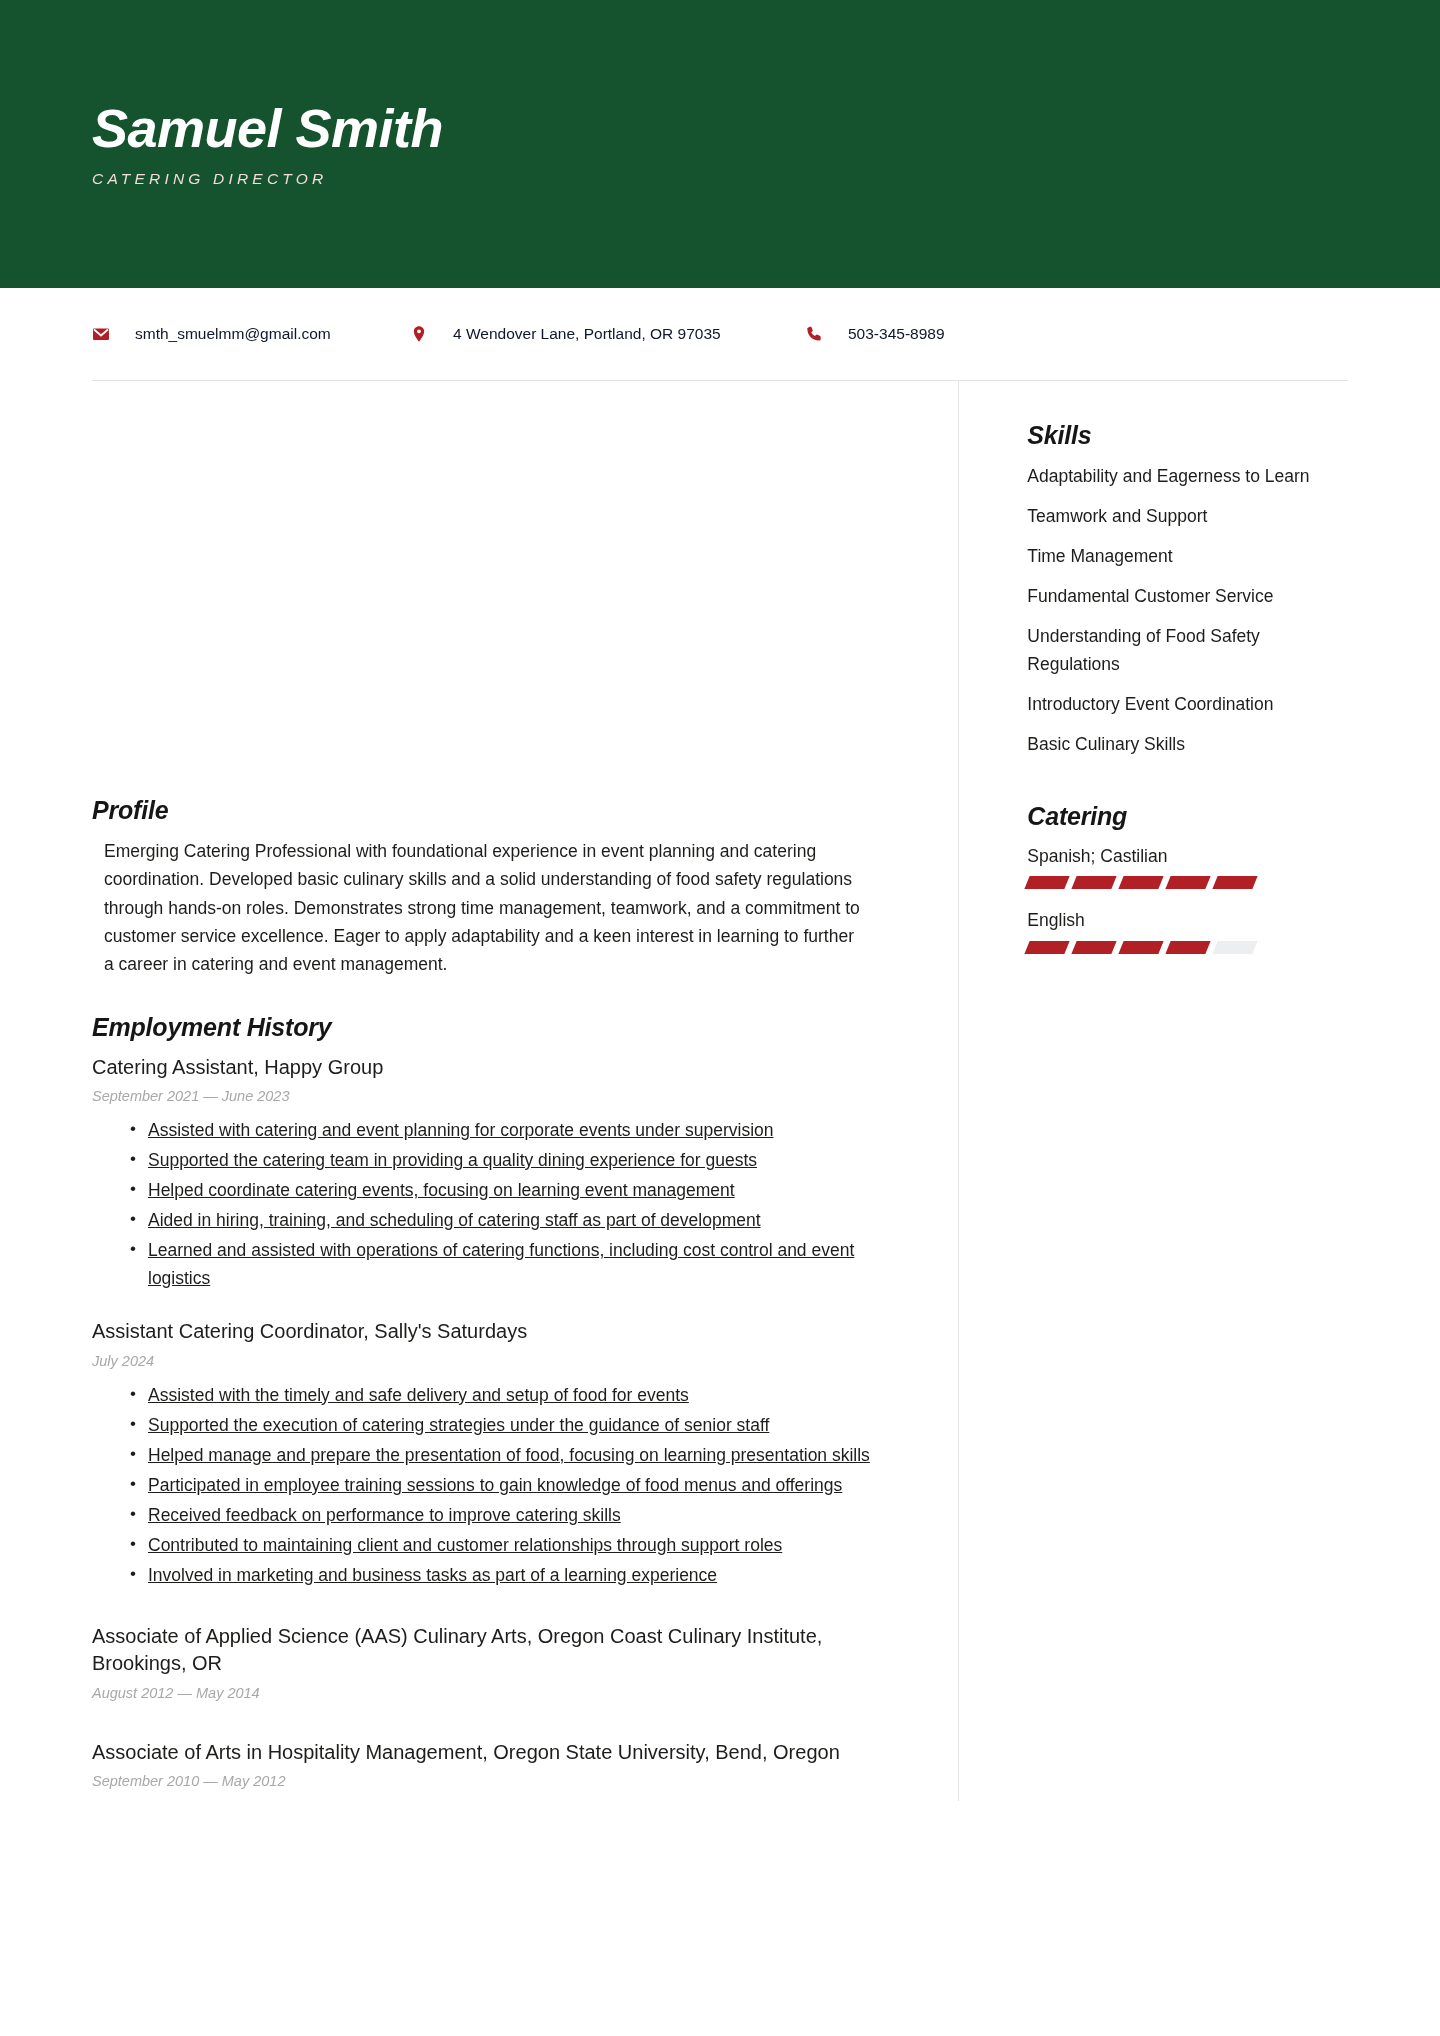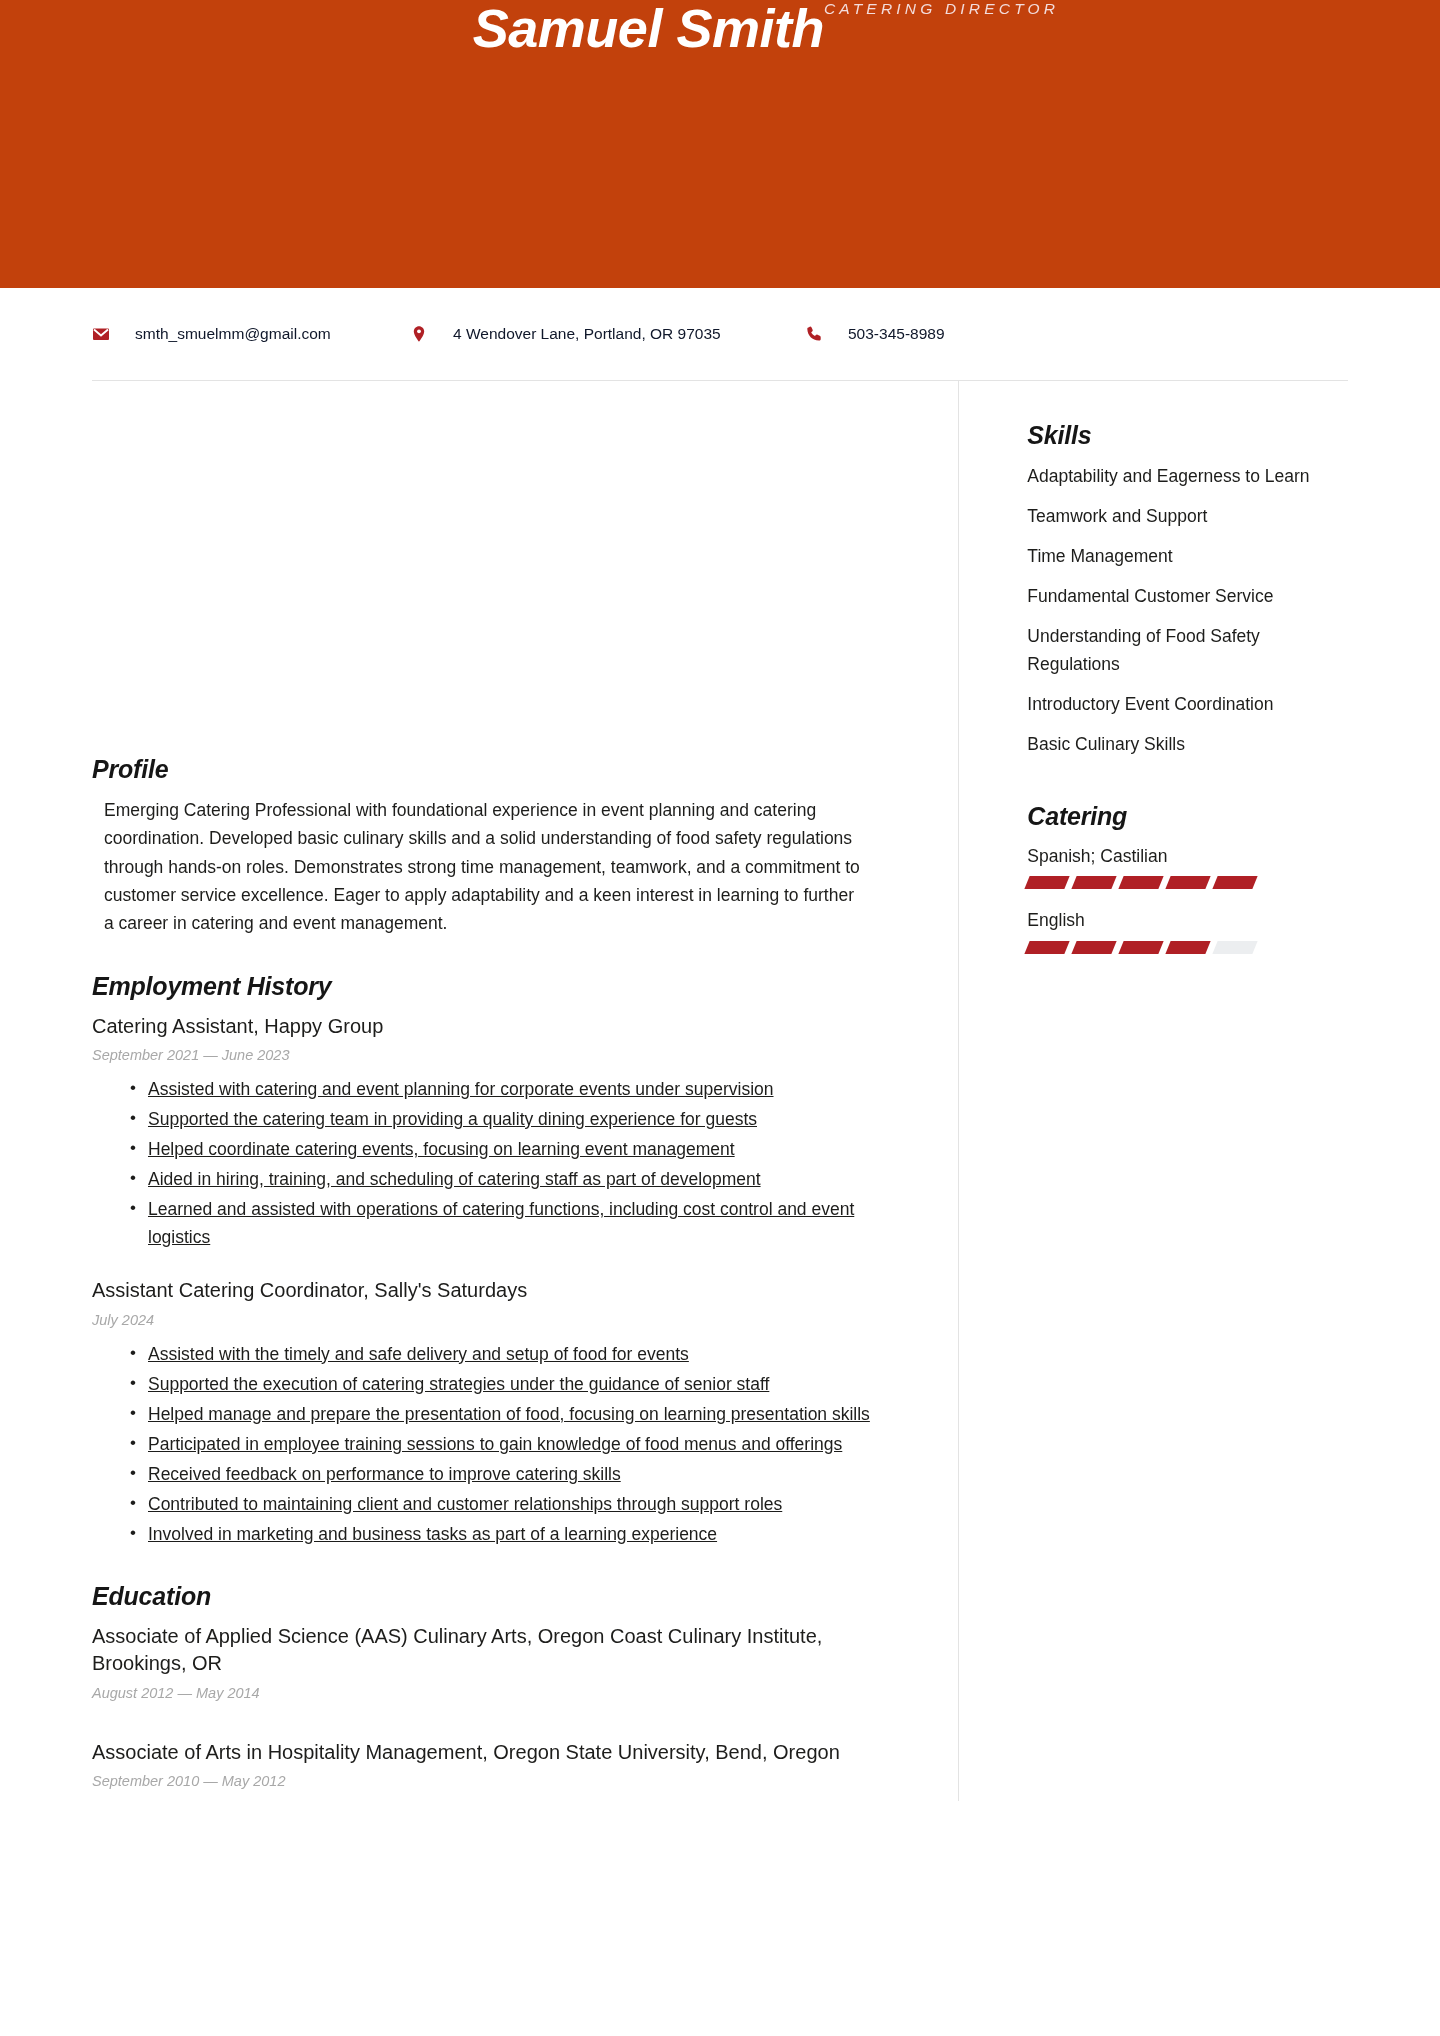--- a/index.html
+++ b/index.html
@@ -11,24 +11,25 @@
     width: 1440px;
     height: 2036px;
     font-family: "Liberation Sans", sans-serif;
     color: #1d1d1b;
     position: relative;
     overflow: hidden;
   }
 
   
   .header {
-    background: #c2410c;
+    background: #14532d;
     height: 288px;
     padding: 0 0 0 92px;
     display: flex;
+    flex-direction: column;
     justify-content: center;
   }
   .header-name {
     font-size: 54px;
     font-weight: bold;
     font-style: italic;
     color: #ffffff;
     letter-spacing: -0.5px;
     line-height: 1.05;
     margin: 0 0 14px 0;
@@ -266,21 +267,20 @@
           <li>Helped manage and prepare the presentation of food, focusing on learning presentation skills</li>
           <li>Participated in employee training sessions to gain knowledge of food menus and offerings</li>
           <li>Received feedback on performance to improve catering skills</li>
           <li>Contributed to maintaining client and customer relationships through support roles</li>
           <li>Involved in marketing and business tasks as part of a learning experience</li>
         </ul>
       </div>
     </div>
 
     <div class="section-block">
-      <h2 class="section-heading">Education</h2>
 
       <div class="edu-entry">
         <h3 class="entry-title">Associate of Applied Science (AAS) Culinary Arts, Oregon Coast Culinary Institute, Brookings, OR</h3>
         <p class="entry-date">August 2012 — May 2014</p>
       </div>
 
       <div class="edu-entry">
         <h3 class="entry-title">Associate of Arts in Hospitality Management, Oregon State University, Bend, Oregon</h3>
         <p class="entry-date">September 2010 — May 2012</p>
       </div>

